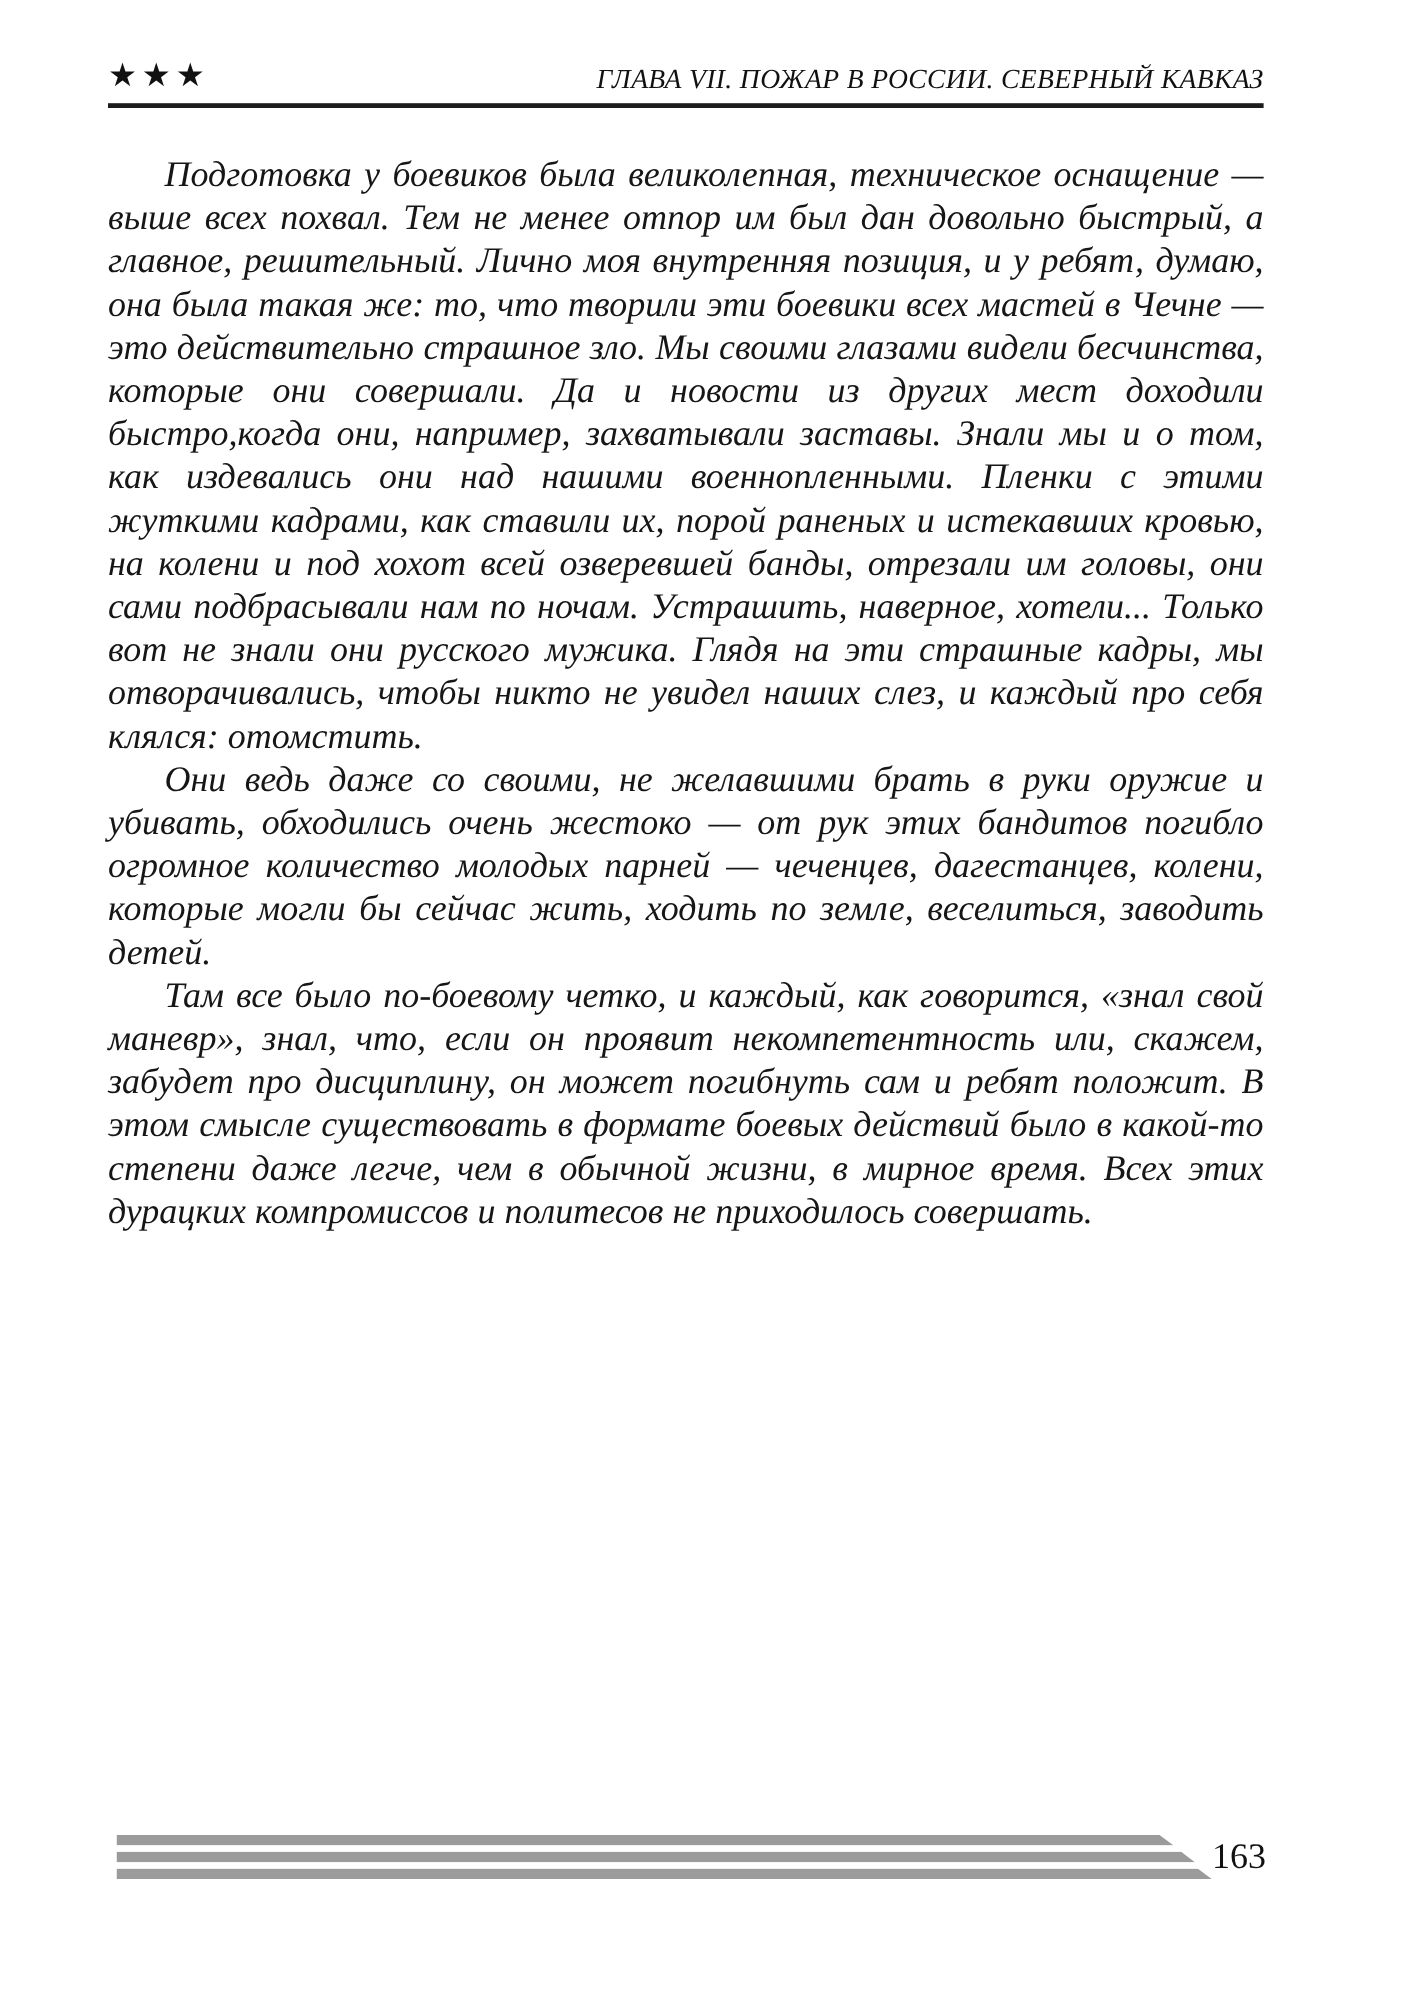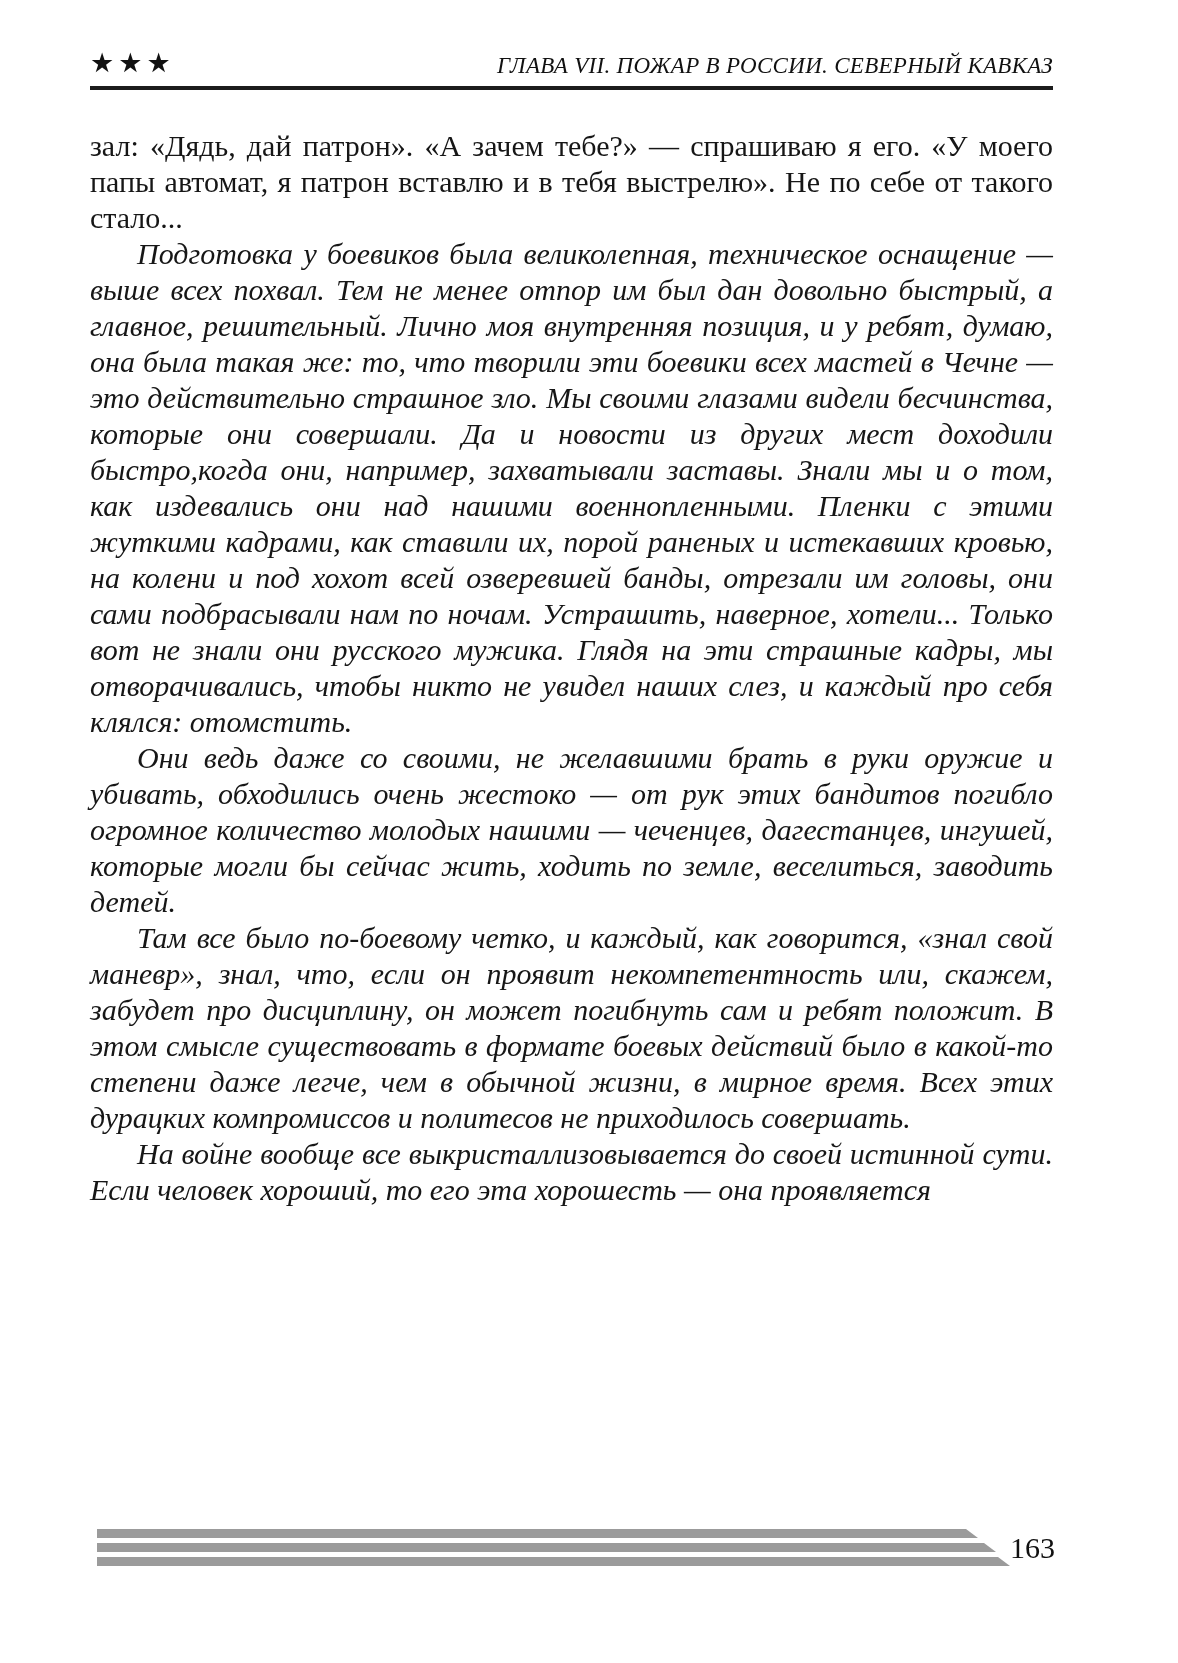--- a/index.html
+++ b/index.html
@@ -95,25 +95,23 @@
 
   <div class="header">
     <div class="header-row">
       <span class="stars">★★★</span>
       <span class="chapter-title">ГЛАВА VII. ПОЖАР В РОССИИ. СЕВЕРНЫЙ КАВКАЗ</span>
     </div>
     <div class="header-rule"></div>
   </div>
 
   <div class="body-text">
-      <p class="para">зал: «Дядь, дай патрон». «А зачем тебе?» — спрашиваю я его. «У моего папы автомат, я патрон вставлю и в тебя выстрелю». Не по себе от такого стало...</p>
       <p class="para indent">Подготовка у боевиков была великолепная, техническое оснащение — выше всех похвал. Тем не менее отпор им был дан довольно быстрый, а главное, решительный. Лично моя внутренняя позиция, и у ребят, думаю, она была такая же: то, что творили эти боевики всех мастей в Чечне — это действительно страшное зло. Мы своими глазами видели бесчинства, которые они совершали. Да и новости из других мест доходили быстро,когда они, например, захватывали заставы. Знали мы и о том, как издевались они над нашими военнопленными. Пленки с этими жуткими кадрами, как ставили их, порой раненых и истекавших кровью, на колени и под хохот всей озверевшей банды, отрезали им головы, они сами подбрасывали нам по ночам. Устрашить, наверное, хотели... Только вот не знали они русского мужика. Глядя на эти страшные кадры, мы отворачивались, чтобы никто не увидел наших слез, и каждый про себя клялся: отомстить.</p>
-      <p class="para indent">Они ведь даже со своими, не желавшими брать в руки оружие и убивать, обходились очень жестоко — от рук этих бандитов погибло огромное количество молодых нашими — чеченцев, дагестанцев, ингушей, которые могли бы сейчас жить, ходить по земле, веселиться, заводить детей.</p>
+      <p class="para indent">Они ведь даже со своими, не желавшими брать в руки оружие и убивать, обходились очень жестоко — от рук этих бандитов погибло огромное количество молодых парней — чеченцев, дагестанцев, колени, которые могли бы сейчас жить, ходить по земле, веселиться, заводить детей.</p>
       <p class="para indent">Там все было по-боевому четко, и каждый, как говорится, «знал свой маневр», знал, что, если он проявит некомпетентность или, скажем, забудет про дисциплину, он может погибнуть сам и ребят положит. В этом смысле существовать в формате боевых действий было в какой-то степени даже легче, чем в обычной жизни, в мирное время. Всех этих дурацких компромиссов и политесов не приходилось совершать.</p>
-      <p class="para indent">На войне вообще все выкристаллизовывается до своей истинной сути. Если человек хороший, то его эта хорошесть — она проявляется</p>
     </div>
 
   <div class="footer">
     <div class="bars">
       <div class="bar bar-1"></div>
       <div class="bar bar-2"></div>
       <div class="bar bar-3"></div>
     </div>
     <span class="page-number">163</span>
   </div>

